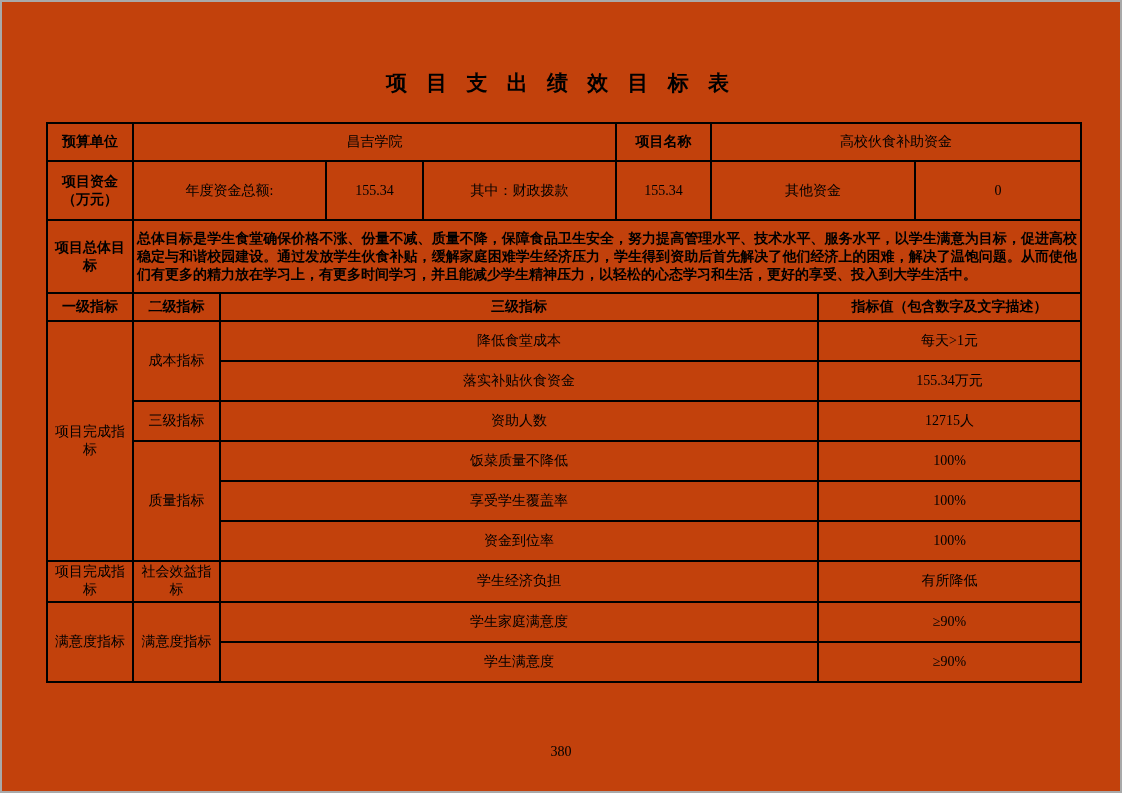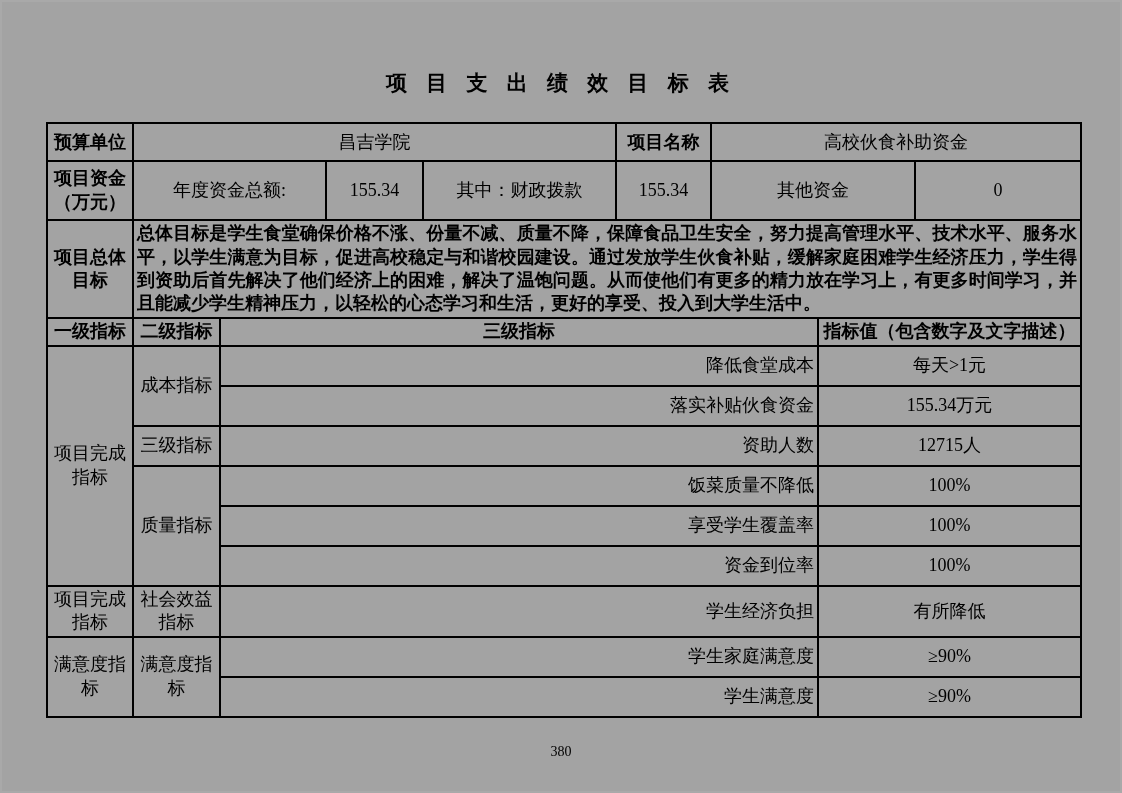--- a/index.html
+++ b/index.html
@@ -2,50 +2,50 @@
 <html><head>
 <meta charset="utf-8">
 <style>
   html, body { margin: 0; padding: 0; background: #ffffff; }
   .page {
     position: relative;
     width: 1122px;
     height: 793px;
     box-sizing: border-box;
     border: 2px solid #a9a9a9;
-    background: #a3a3a3;
+    background: #c2410c;
     font-family: "Liberation Serif", "DejaVu Serif", serif;
     color: #000000;
     overflow: hidden;
   }
   .title {
     margin: 68px 0 0 0;
     text-align: center;
     font-size: 21px;
     font-weight: bold;
     letter-spacing: 7px;
     line-height: 1.3;
   }
   table.main {
     border-collapse: collapse;
     table-layout: fixed;
     width: 1034px;
     margin: 25px 0 0 44px;
   }
   table.main td {
     border: 2px solid #000000;
-    font-size: 18px;
+    font-size: 14px;
     line-height: 1.3;
     padding: 1px 3px;
     vertical-align: middle;
     overflow: hidden;
     word-break: break-all;
   }
   td.c { text-align: center; }
-  td.l { text-align: right; padding-left: 6px; }
+  td.l { text-align: center; padding-left: 6px; }
   td.bold { font-weight: bold; }
   td.goal {
     text-align: justify;
     vertical-align: top;
     line-height: 1.62;
     padding: 1px 4px;
     font-weight: bold;
   }
   tr.r1 { height: 38px; }
   tr.r2 { height: 59px; }

